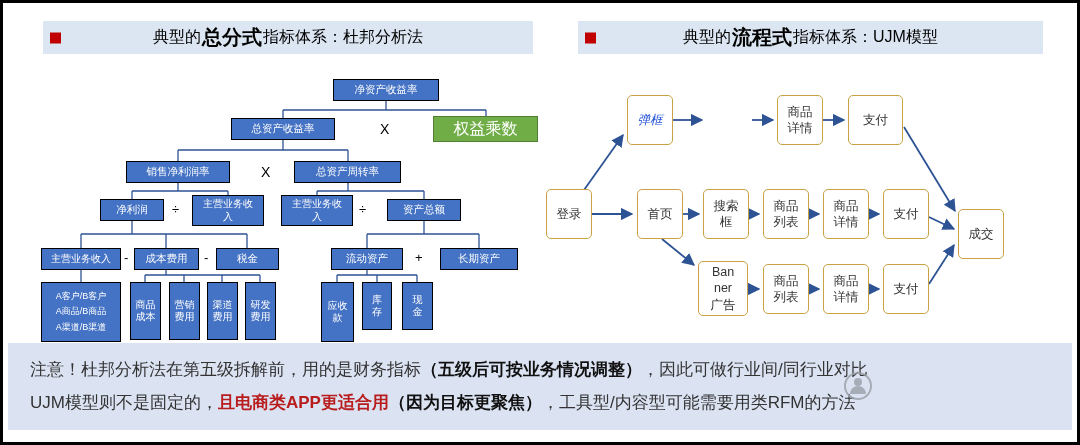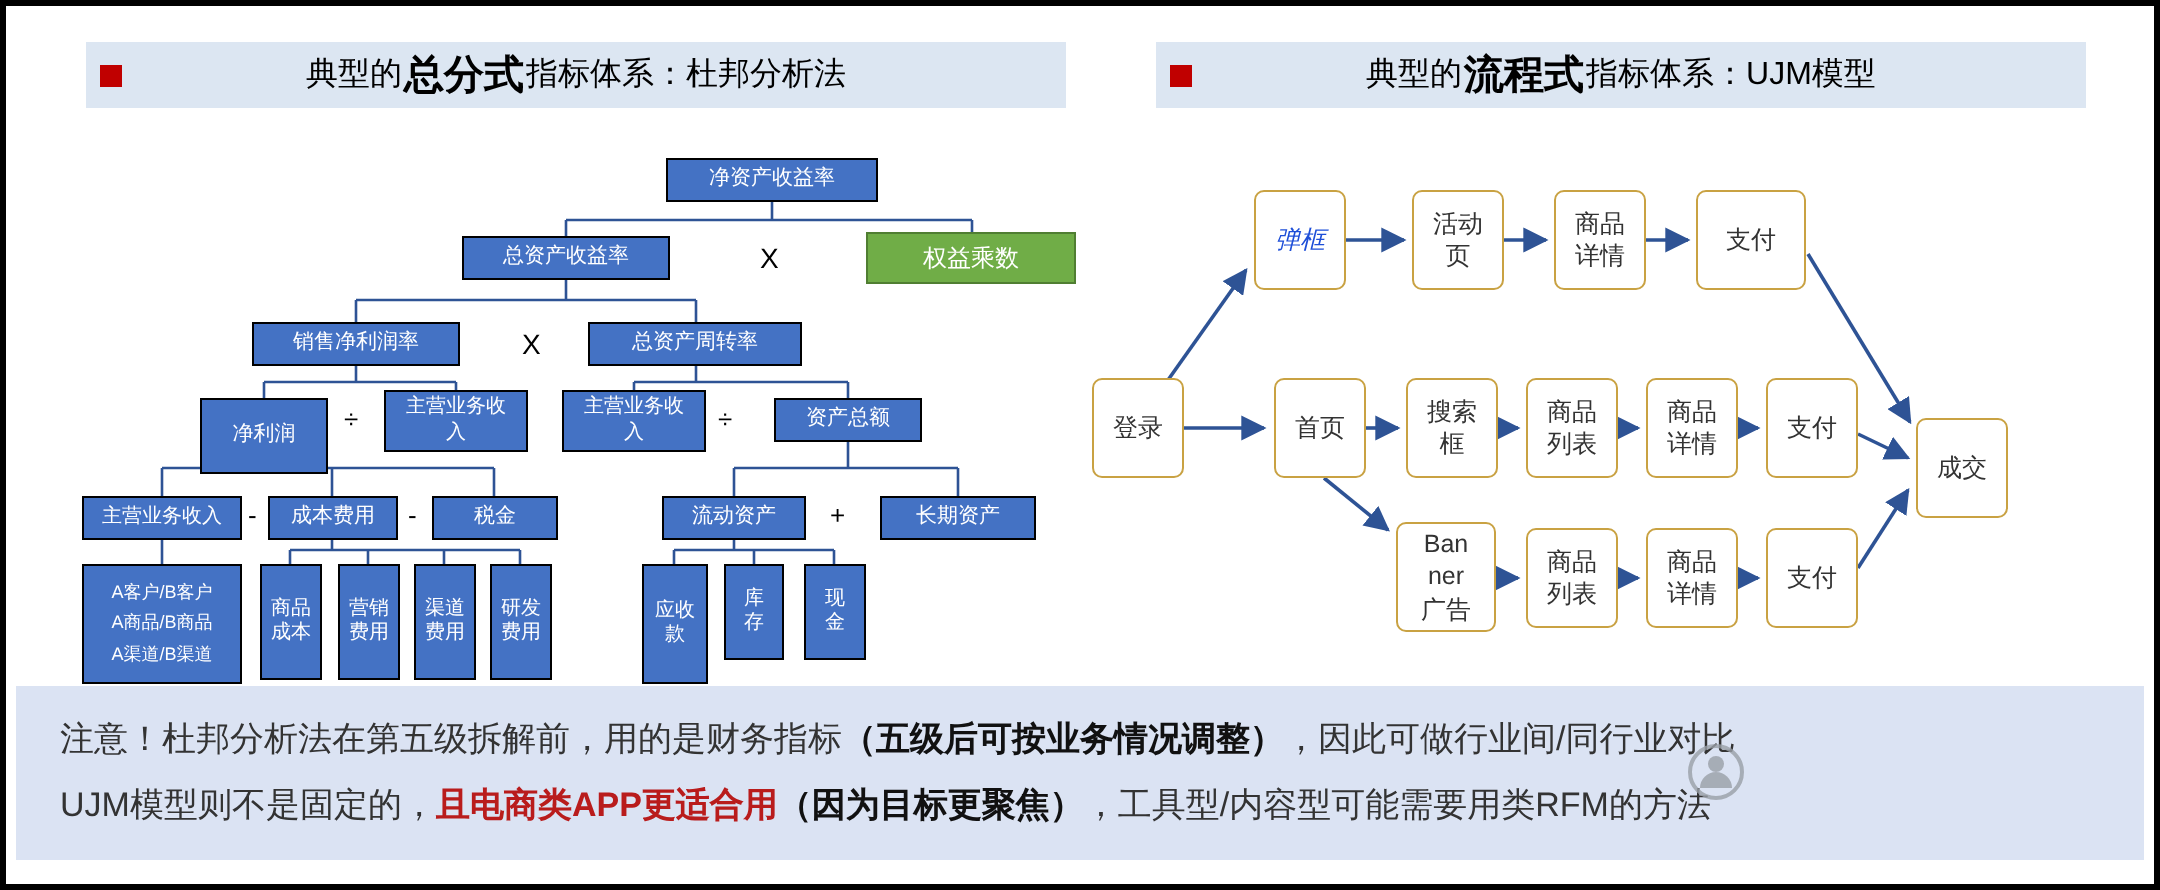--- a/index.html
+++ b/index.html
@@ -5,21 +5,21 @@
   * { margin:0; padding:0; box-sizing:border-box; }
   body { font-family:"Liberation Sans","DejaVu Sans",sans-serif; background:#fff; }
   .canvas { position:relative; width:1080px; height:445px; background:#fff; border:3px solid #000; overflow:hidden; }
 
   .tbar { position:absolute; top:18px; height:33px; background:#dce6f2; display:flex; align-items:center; justify-content:center; z-index:2; }
   .tbar .sq { position:absolute; left:7px; top:50%; transform:translateY(-50%); width:11px; height:11px; background:#c00000; }
   .t-pre,.t-suf { font-size:16px; color:#000; }
   .t-emp { font-size:20px; font-weight:700; color:#000; margin:0 1px; }
 
   .bnode { position:absolute; background:#4472c4; border:1px solid #000000; color:#fff; display:flex; align-items:center; justify-content:center; text-align:center; font-size:10.5px; line-height:1.25; white-space:pre-line; z-index:2; }
-  .gnode { background:#70ad47; border-color:#507e32; font-size:12px; }
+  .gnode { background:#70ad47; border-color:#507e32; font-size:16px; }
   .f10 { font-size:10px; }
   .seg { font-size:9px; line-height:1.7; }
   .op { position:absolute; color:#000; font-size:13px; z-index:2; }
 
   .fnode { position:absolute; background:#fff; border:1px solid #c9a243; border-radius:5px; color:#333; display:flex; align-items:center; justify-content:center; text-align:center; font-size:12.5px; line-height:1.3; white-space:pre-line; z-index:2; }
   .fnode.red { color:#1d4ed8;font-style:italic; }
 
   svg.wires { position:absolute; left:0; top:0; z-index:1; pointer-events:none; }
 
   .note { position:absolute; left:5px; right:5px; top:340px; height:87px; background:#dbe3f3; padding:10px 22px; z-index:1; }
@@ -87,21 +87,21 @@
 
   <div class="bnode" style="left:330px;top:76px;width:106px;height:22px;">净资产收益率</div>
   <div class="bnode" style="left:228px;top:115px;width:104px;height:22px;">总资产收益率</div>
   <span class="op" style="left:377px;top:118px;font-size:14px;">X</span>
   <div class="bnode gnode" style="left:430px;top:113px;width:105px;height:26px;">权益乘数</div>
 
   <div class="bnode" style="left:123px;top:158px;width:104px;height:22px;">销售净利润率</div>
   <span class="op" style="left:258px;top:161px;font-size:14px;">X</span>
   <div class="bnode" style="left:291px;top:158px;width:107px;height:22px;">总资产周转率</div>
 
-  <div class="bnode" style="left:97px;top:196px;width:64px;height:38px;">净利润</div>
+  <div class="bnode" style="left:97px;top:196px;width:64px;height:22px;">净利润</div>
   <span class="op" style="left:169px;top:199px;">÷</span>
   <div class="bnode f10" style="left:189px;top:192px;width:72px;height:31px;">主营业务收
 入</div>
   <div class="bnode f10" style="left:278px;top:192px;width:72px;height:31px;">主营业务收
 入</div>
   <span class="op" style="left:356px;top:199px;">÷</span>
   <div class="bnode" style="left:384px;top:196px;width:74px;height:22px;">资产总额</div>
 
   <div class="bnode f10" style="left:38px;top:245px;width:80px;height:22px;">主营业务收入</div>
   <span class="op" style="left:121px;top:247px;">-</span>
@@ -125,22 +125,20 @@
 费用</div>
   <div class="bnode f10" style="left:318px;top:279px;width:33px;height:60px;">应收
 款</div>
   <div class="bnode f10" style="left:359px;top:279px;width:30px;height:48px;">库
 存</div>
   <div class="bnode f10" style="left:399px;top:279px;width:31px;height:48px;">现
 金</div>
 
   <div class="fnode" style="left:543px;top:186px;width:46px;height:50px;">登录</div>
   <div class="fnode red" style="left:624px;top:92px;width:46px;height:50px;">弹框</div>
-  <div class="fnode" style="left:703px;top:92px;width:46px;height:50px;">活动
-页</div>
   <div class="fnode" style="left:774px;top:92px;width:46px;height:50px;">商品
 详情</div>
   <div class="fnode" style="left:845px;top:92px;width:55px;height:50px;">支付</div>
   <div class="fnode" style="left:634px;top:186px;width:46px;height:50px;">首页</div>
   <div class="fnode" style="left:700px;top:186px;width:46px;height:50px;">搜索
 框</div>
   <div class="fnode" style="left:760px;top:186px;width:46px;height:50px;">商品
 列表</div>
   <div class="fnode" style="left:820px;top:186px;width:46px;height:50px;">商品
 详情</div>

